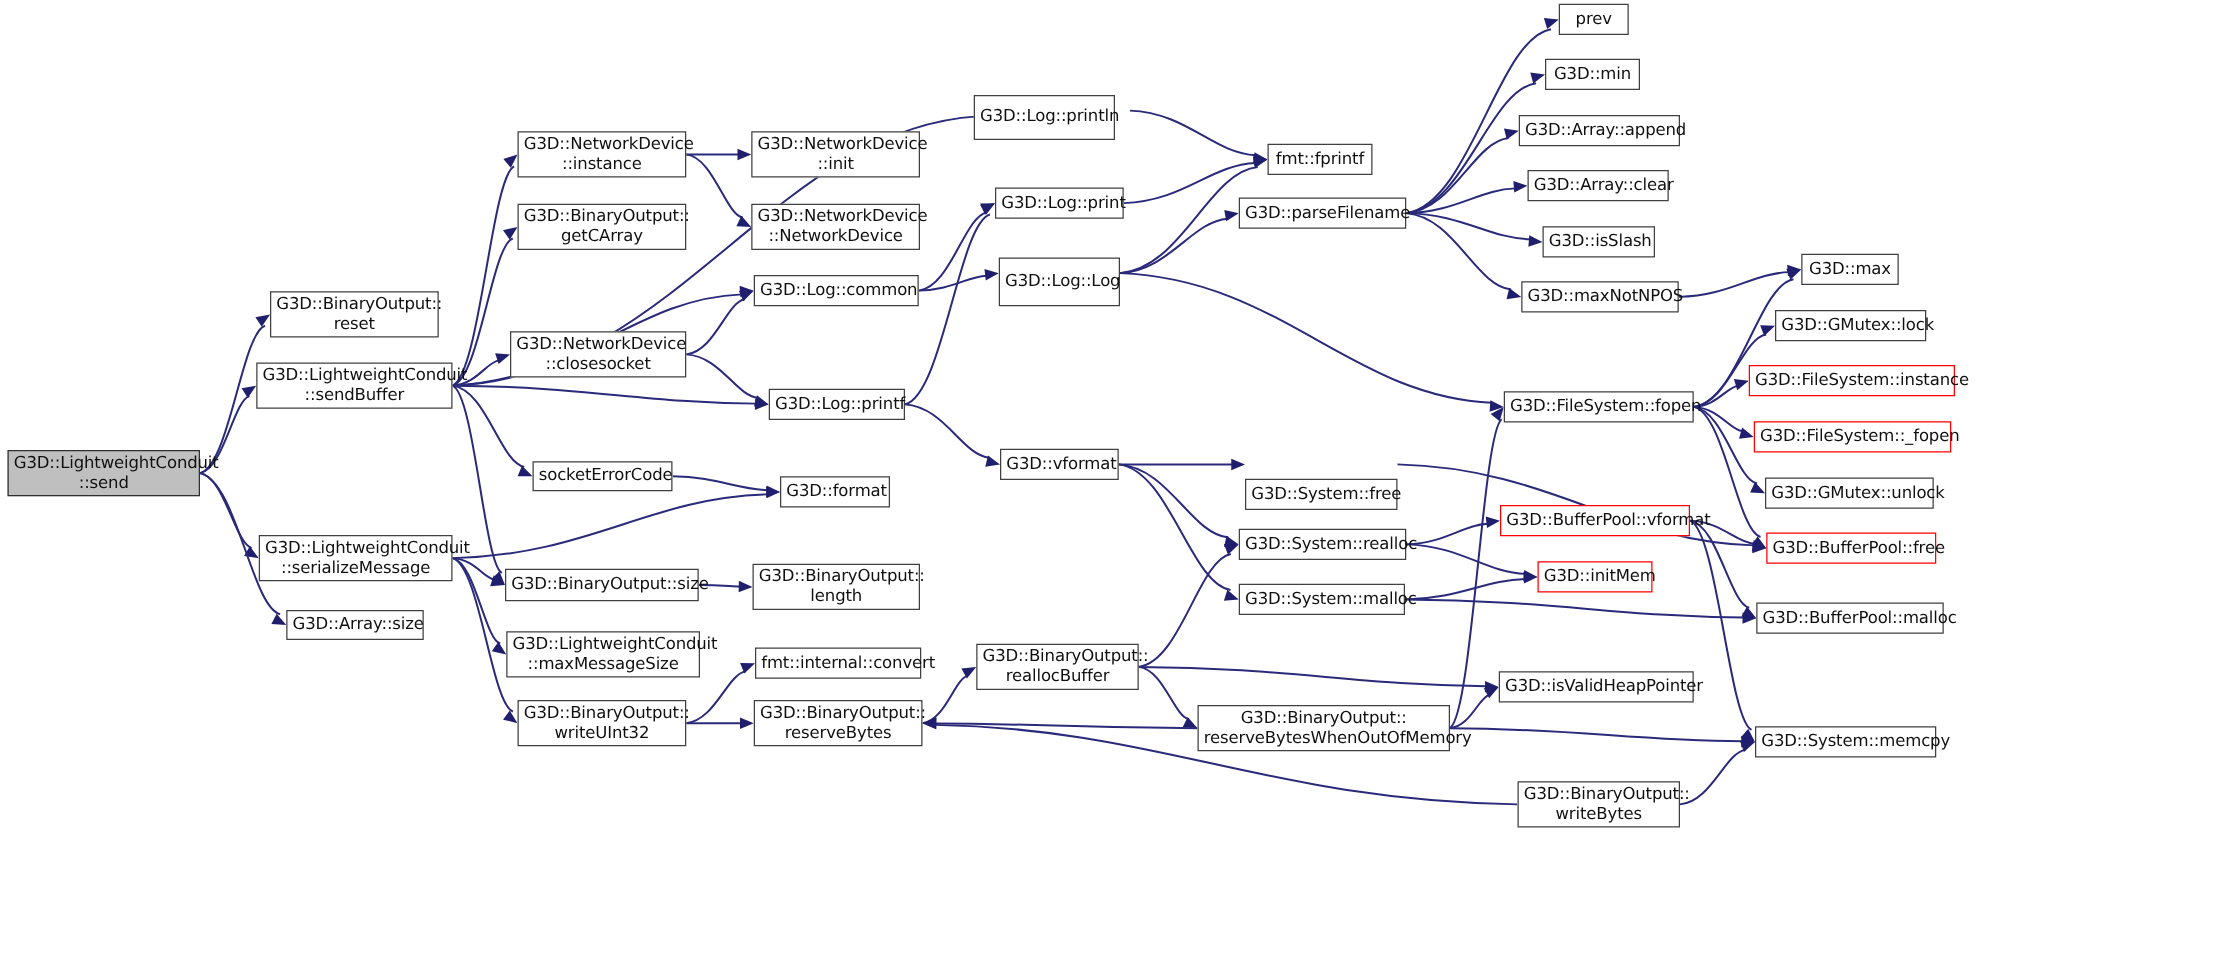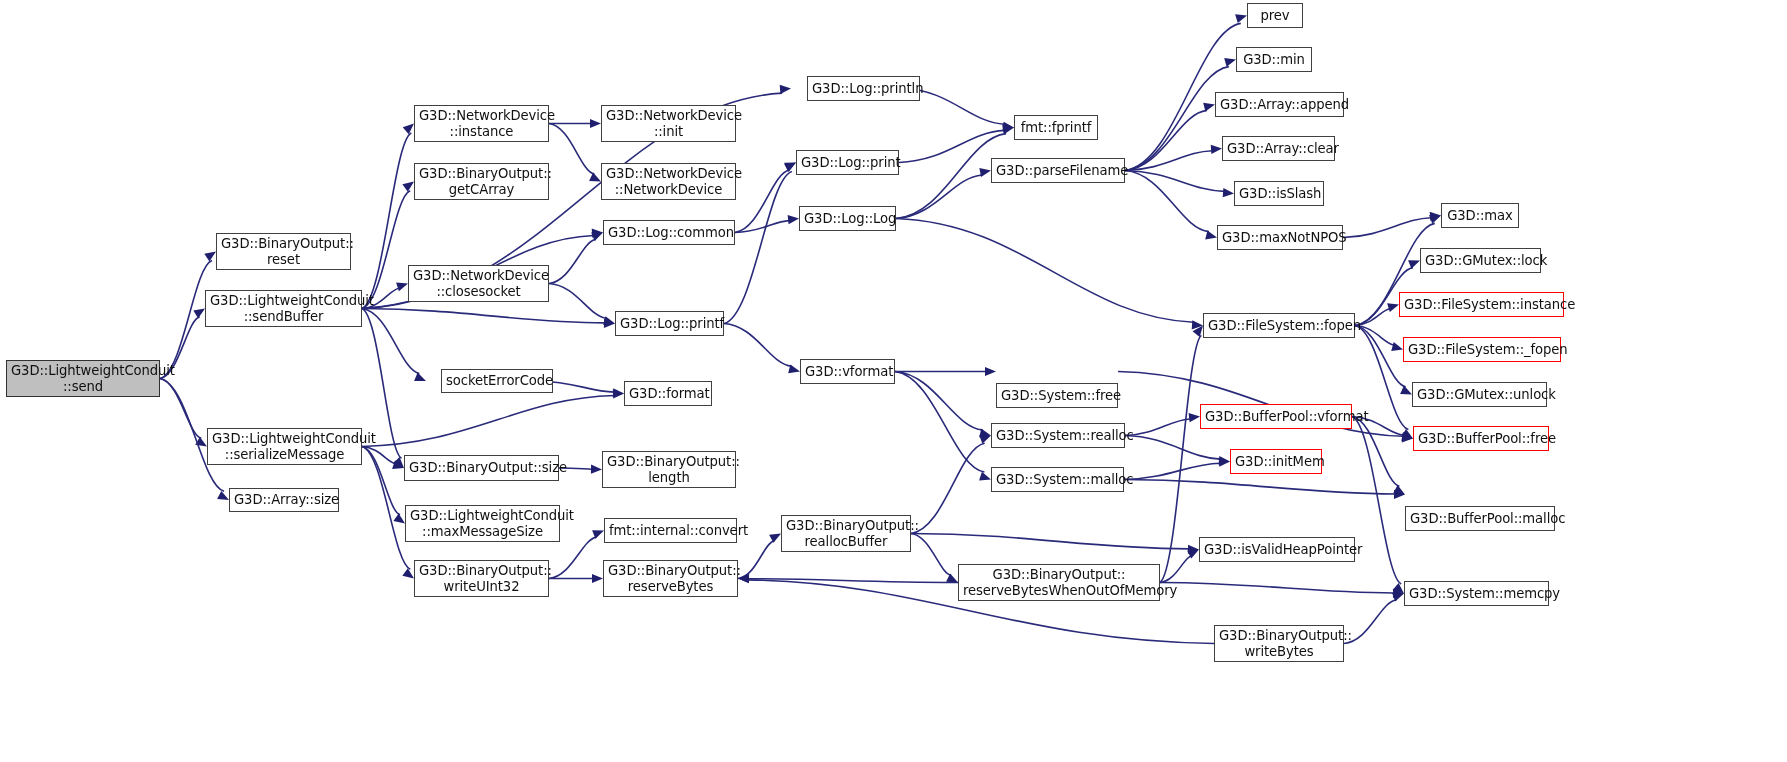--- a/index.html
+++ b/index.html
@@ -210,41 +210,41 @@
 ::sendBuffer</span></div>
       <div class="node" style="left: 207px; top: 428px; width: 155px; height: 37px;"><span class="node-label">G3D::LightweightConduit
 ::serializeMessage</span></div>
       <div class="node" style="left: 229px; top: 488px; width: 110px; height: 24px; justify-content: flex-end;"><span class="node-label">G3D::Array::size</span></div>
       <div class="node" style="left: 414px; top: 105px; width: 135px; height: 37px;"><span class="node-label">G3D::NetworkDevice
 ::instance</span></div>
       <div class="node" style="left: 414px; top: 163px; width: 135px; height: 37px;"><span class="node-label">G3D::BinaryOutput::
 getCArray</span></div>
       <div class="node" style="left: 408px; top: 265px; width: 141px; height: 37px;"><span class="node-label">G3D::NetworkDevice
 ::closesocket</span></div>
-      <div class="node" style="left: 441px; top: 369px; width: 112px; height: 24px;"><span class="node-label">socketErrorCode</span></div>
+      <div class="node" style="left: 426px; top: 369px; width: 112px; height: 24px;"><span class="node-label">socketErrorCode</span></div>
       <div class="node" style="left: 404px; top: 455px; width: 155px; height: 26px;"><span class="node-label">G3D::BinaryOutput::size</span></div>
       <div class="node" style="left: 405px; top: 505px; width: 155px; height: 37px;"><span class="node-label">G3D::LightweightConduit
 ::maxMessageSize</span></div>
       <div class="node" style="left: 414px; top: 560px; width: 135px; height: 37px;"><span class="node-label">G3D::BinaryOutput::
 writeUInt32</span></div>
       <div class="node" style="left: 601px; top: 105px; width: 135px; height: 37px;"><span class="node-label">G3D::NetworkDevice
 ::init</span></div>
       <div class="node" style="left: 601px; top: 163px; width: 135px; height: 37px;"><span class="node-label">G3D::NetworkDevice
 ::NetworkDevice</span></div>
       <div class="node" style="left: 603px; top: 220px; width: 132px; height: 25px;"><span class="node-label">G3D::Log::common</span></div>
       <div class="node" style="left: 615px; top: 311px; width: 109px; height: 25px;"><span class="node-label">G3D::Log::printf</span></div>
       <div class="node" style="left: 624px; top: 381px; width: 88px; height: 25px;"><span class="node-label">G3D::format</span></div>
       <div class="node" style="left: 602px; top: 451px; width: 134px; height: 37px;"><span class="node-label">G3D::BinaryOutput::
 length</span></div>
       <div class="node" style="left: 604px; top: 518px; width: 133px; height: 25px;"><span class="node-label">fmt::internal::convert</span></div>
       <div class="node" style="left: 603px; top: 560px; width: 135px; height: 37px;"><span class="node-label">G3D::BinaryOutput::
 reserveBytes</span></div>
-      <div class="node" style="left: 807px; top: 76px; width: 113px; height: 25px;"><span class="node-label">G3D::Log::println</span></div>
+      <div class="node" style="left: 779px; top: 76px; width: 113px; height: 36px;"><span class="node-label">G3D::Log::println</span></div>
       <div class="node" style="left: 796px; top: 150px; width: 103px; height: 25px;"><span class="node-label">G3D::Log::print</span></div>
-      <div class="node" style="left: 799px; top: 206px; width: 97px; height: 25px;"><span class="node-label">G3D::Log::Log</span></div>
+      <div class="node" style="left: 799px; top: 206px; width: 97px; height: 39px;"><span class="node-label">G3D::Log::Log</span></div>
       <div class="node" style="left: 800px; top: 359px; width: 95px; height: 25px;"><span class="node-label">G3D::vformat</span></div>
       <div class="node" style="left: 781px; top: 515px; width: 130px; height: 37px;"><span class="node-label">G3D::BinaryOutput::
 reallocBuffer</span></div>
       <div class="node" style="left: 1014px; top: 115px; width: 84px; height: 25px;"><span class="node-label">fmt::fprintf</span></div>
       <div class="node" style="left: 991px; top: 158px; width: 134px; height: 25px;"><span class="node-label">G3D::parseFilename</span></div>
       <div class="node" style="left: 996px; top: 359px; width: 122px; height: 25px; margin-top: 24px;"><span class="node-label">G3D::System::free</span></div>
       <div class="node" style="left: 991px; top: 423px; width: 134px; height: 25px;"><span class="node-label">G3D::System::realloc</span></div>
       <div class="node" style="left: 991px; top: 467px; width: 133px; height: 25px;"><span class="node-label">G3D::System::malloc</span></div>
       <div class="node" style="left: 958px; top: 564px; width: 202px; height: 37px;"><span class="node-label">G3D::BinaryOutput::
 reserveBytesWhenOutOfMemory</span></div>
@@ -259,16 +259,16 @@
       <div class="node redborder" style="left: 1230px; top: 449px; width: 92px; height: 25px;"><span class="node-label">G3D::initMem</span></div>
       <div class="node" style="left: 1199px; top: 537px; width: 156px; height: 25px;"><span class="node-label">G3D::isValidHeapPointer</span></div>
       <div class="node" style="left: 1214px; top: 625px; width: 130px; height: 37px;"><span class="node-label">G3D::BinaryOutput::
 writeBytes</span></div>
       <div class="node" style="left: 1441px; top: 203px; width: 78px; height: 25px;"><span class="node-label">G3D::max</span></div>
       <div class="node" style="left: 1420px; top: 248px; width: 121px; height: 25px;"><span class="node-label">G3D::GMutex::lock</span></div>
       <div class="node redborder" style="left: 1399px; top: 292px; width: 165px; height: 25px;"><span class="node-label">G3D::FileSystem::instance</span></div>
       <div class="node redborder" style="left: 1403px; top: 337px; width: 158px; height: 25px;"><span class="node-label">G3D::FileSystem::_fopen</span></div>
       <div class="node" style="left: 1412px; top: 382px; width: 135px; height: 25px;"><span class="node-label">G3D::GMutex::unlock</span></div>
       <div class="node redborder" style="left: 1413px; top: 426px; width: 136px; height: 25px;"><span class="node-label">G3D::BufferPool::free</span></div>
-      <div class="node" style="left: 1405px; top: 506px; width: 150px; height: 25px;"><span class="node-label">G3D::BufferPool::malloc</span></div>
+      <div class="node" style="left: 1405px; top: 482px; width: 150px; height: 25px;"><span class="node-label">G3D::BufferPool::malloc</span></div>
       <div class="node" style="left: 1404px; top: 581px; width: 145px; height: 25px;"><span class="node-label">G3D::System::memcpy</span></div>
     </div>
 </div>
 
 </body></html>

